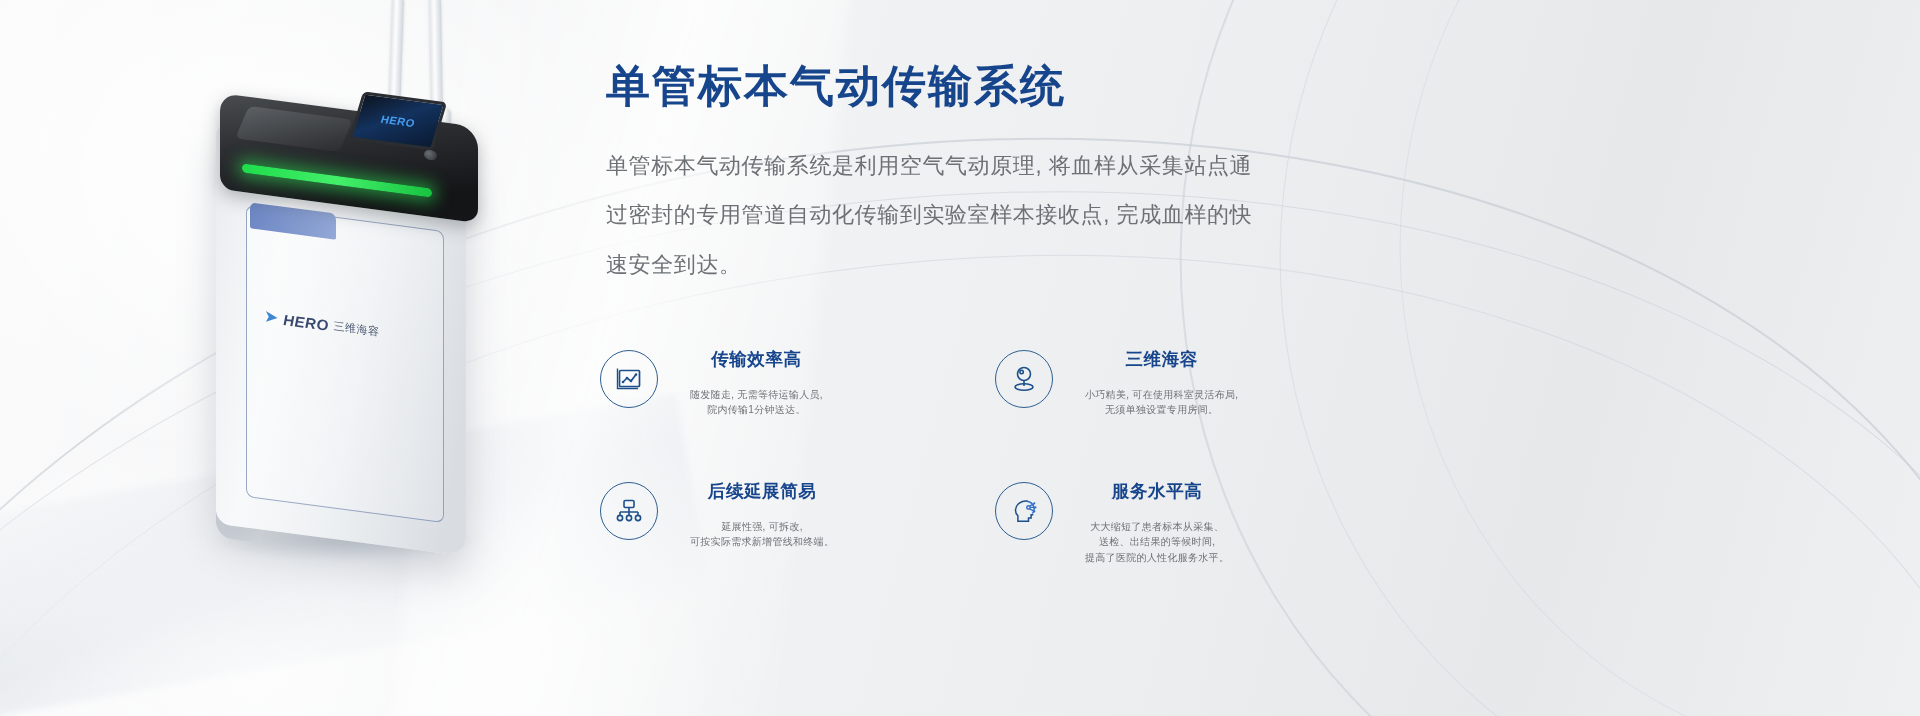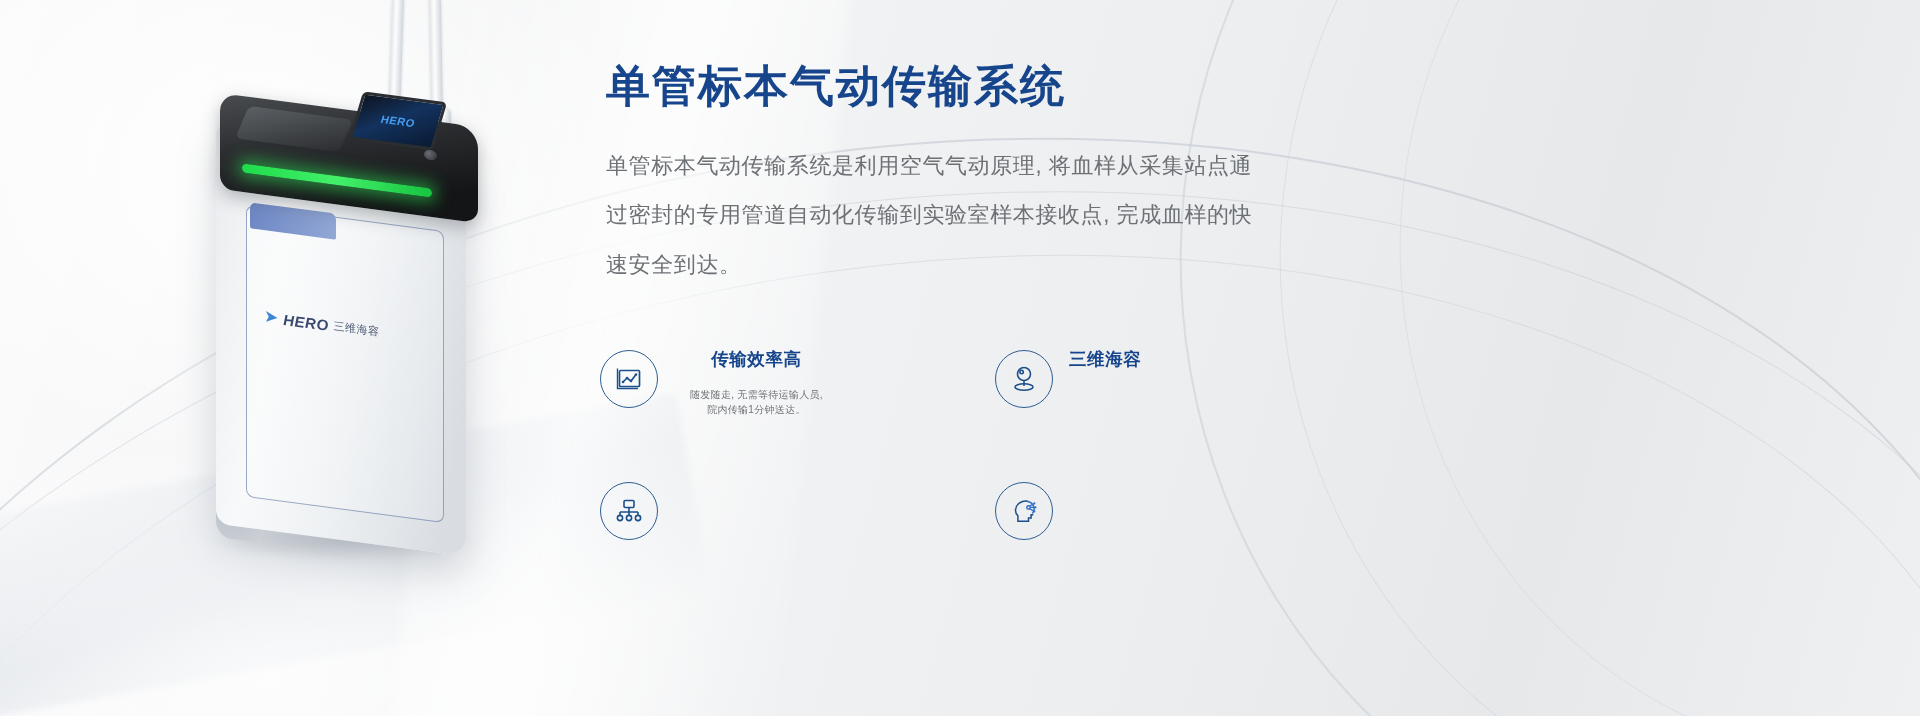--- a/index.html
+++ b/index.html
@@ -372,43 +372,56 @@
       <div class="feat-icon">
         <svg width="32" height="32" viewBox="0 0 32 32" fill="none" stroke="#1d4f8a" stroke-width="1.6">
           <circle cx="16" cy="11" r="6.5"></circle>
           <circle cx="13.6" cy="9" r="1.7"></circle>
           <path d="M16 17.5 V23"></path>
           <ellipse cx="16" cy="24" rx="9" ry="3.2"></ellipse>
         </svg>
       </div>
       <div class="feat-text">
         <p class="feat-title">三维海容</p>
+        <p class="feat-desc">小巧精美, 可在使用科室灵活布局,
+无须单独设置专用房间。</p>
       </div>
     </div>
 
     <div class="feature">
       <div class="feat-icon">
         <svg width="32" height="32" viewBox="0 0 32 32" fill="none" stroke="#1d4f8a" stroke-width="1.6">
           <rect x="11" y="5.5" width="10" height="7" rx="1.2"></rect>
           <path d="M16 12.5 V17 M7 17 H25 M7 17 V20.5 M16 17 V20.5 M25 17 V20.5"></path>
           <circle cx="7" cy="23" r="2.6"></circle>
           <circle cx="16" cy="23" r="2.6"></circle>
           <circle cx="25" cy="23" r="2.6"></circle>
         </svg>
+      </div>
+      <div class="feat-text">
+        <p class="feat-title">后续延展简易</p>
+        <p class="feat-desc">延展性强, 可拆改,
+可按实际需求新增管线和终端。</p>
       </div>
     </div>
 
     <div class="feature">
       <div class="feat-icon">
         <svg width="32" height="32" viewBox="0 0 32 32" fill="none" stroke="#1d4f8a" stroke-width="1.5">
           <path d="M20 6.2 C13.5 5 7.5 9.5 7.5 15.2 c0 2.6 1.1 4.3 2.4 5.6 v5.4 h10.6 v-3.3 h2.6 v-3.2 h2.2"></path>
           <path d="M19.5 6.4 a7.6 7.6 0 0 1 5 12.1" stroke="#2f6fc9"></path>
           <circle cx="20.5" cy="12.4" r="1.7" stroke="#2f6fc9"></circle>
           <path d="M22.2 12.4 H27 M21.6 11 L25.8 8.8 M21.6 13.9 L25.8 16" stroke="#2f6fc9" stroke-width="1.3"></path>
           <circle cx="27.4" cy="12.4" r="1.1" fill="#2f6fc9" stroke="none"></circle>
           <circle cx="26.3" cy="8.4" r="1.1" fill="#2f6fc9" stroke="none"></circle>
           <circle cx="26.3" cy="16.4" r="1.1" fill="#2f6fc9" stroke="none"></circle>
         </svg>
       </div>
+      <div class="feat-text">
+        <p class="feat-title">服务水平高</p>
+        <p class="feat-desc">大大缩短了患者标本从采集、
+送检、出结果的等候时间,
+提高了医院的人性化服务水平。</p>
+      </div>
     </div>
 
   </div>
 </div>
 
 </body></html>

